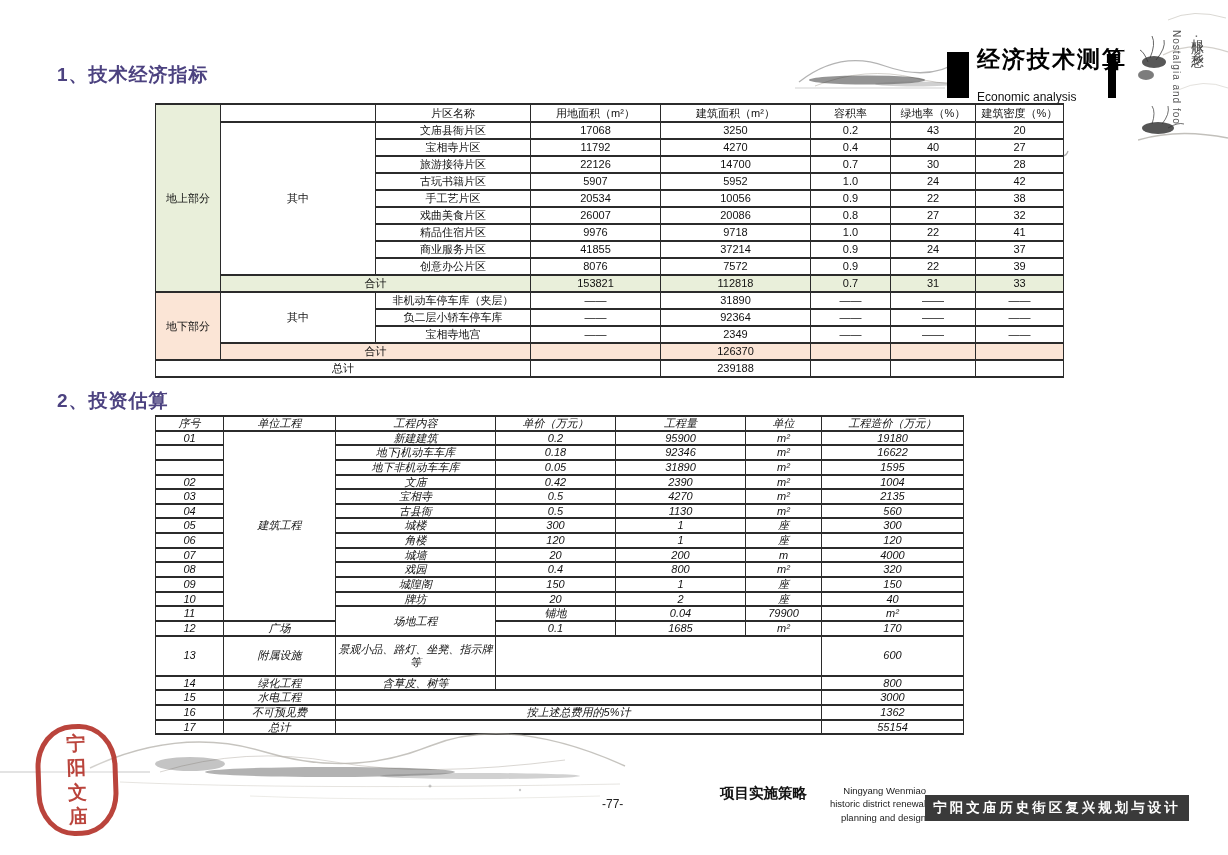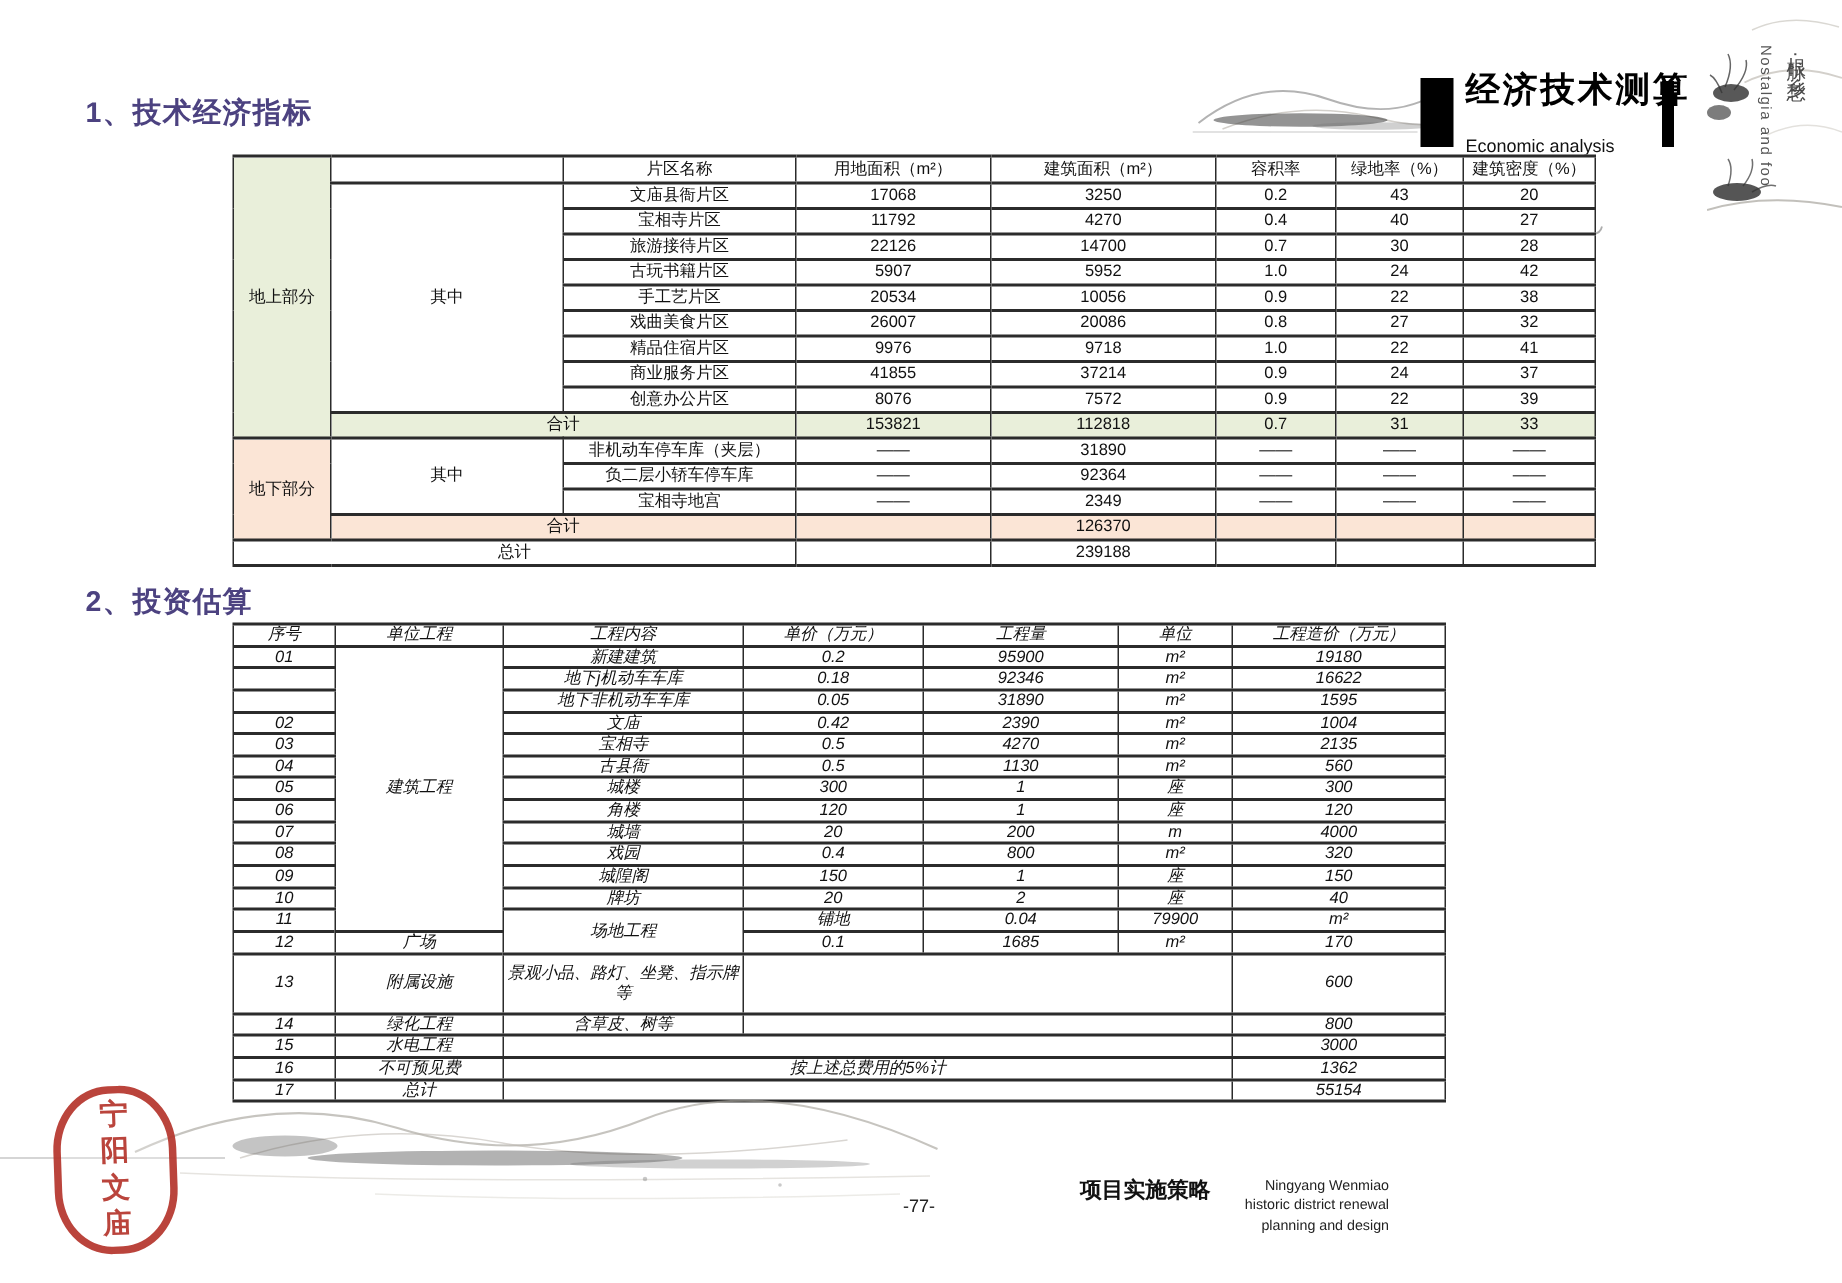--- a/index.html
+++ b/index.html
@@ -444,14 +444,15 @@
   </div>
 
   <div id="page-num">-77-</div>
   <div id="strategy">
     <span id="strategy-cn">项目实施策略</span>
     <span id="strategy-en">
       <span>Ningyang Wenmiao historic</span>
       <span>district renewal planning and design</span>
     </span>
   </div>
+  <div id="banner">宁阳文庙历史街区复兴规划与设计</div>
 
 </div>
 
 </body></html>

